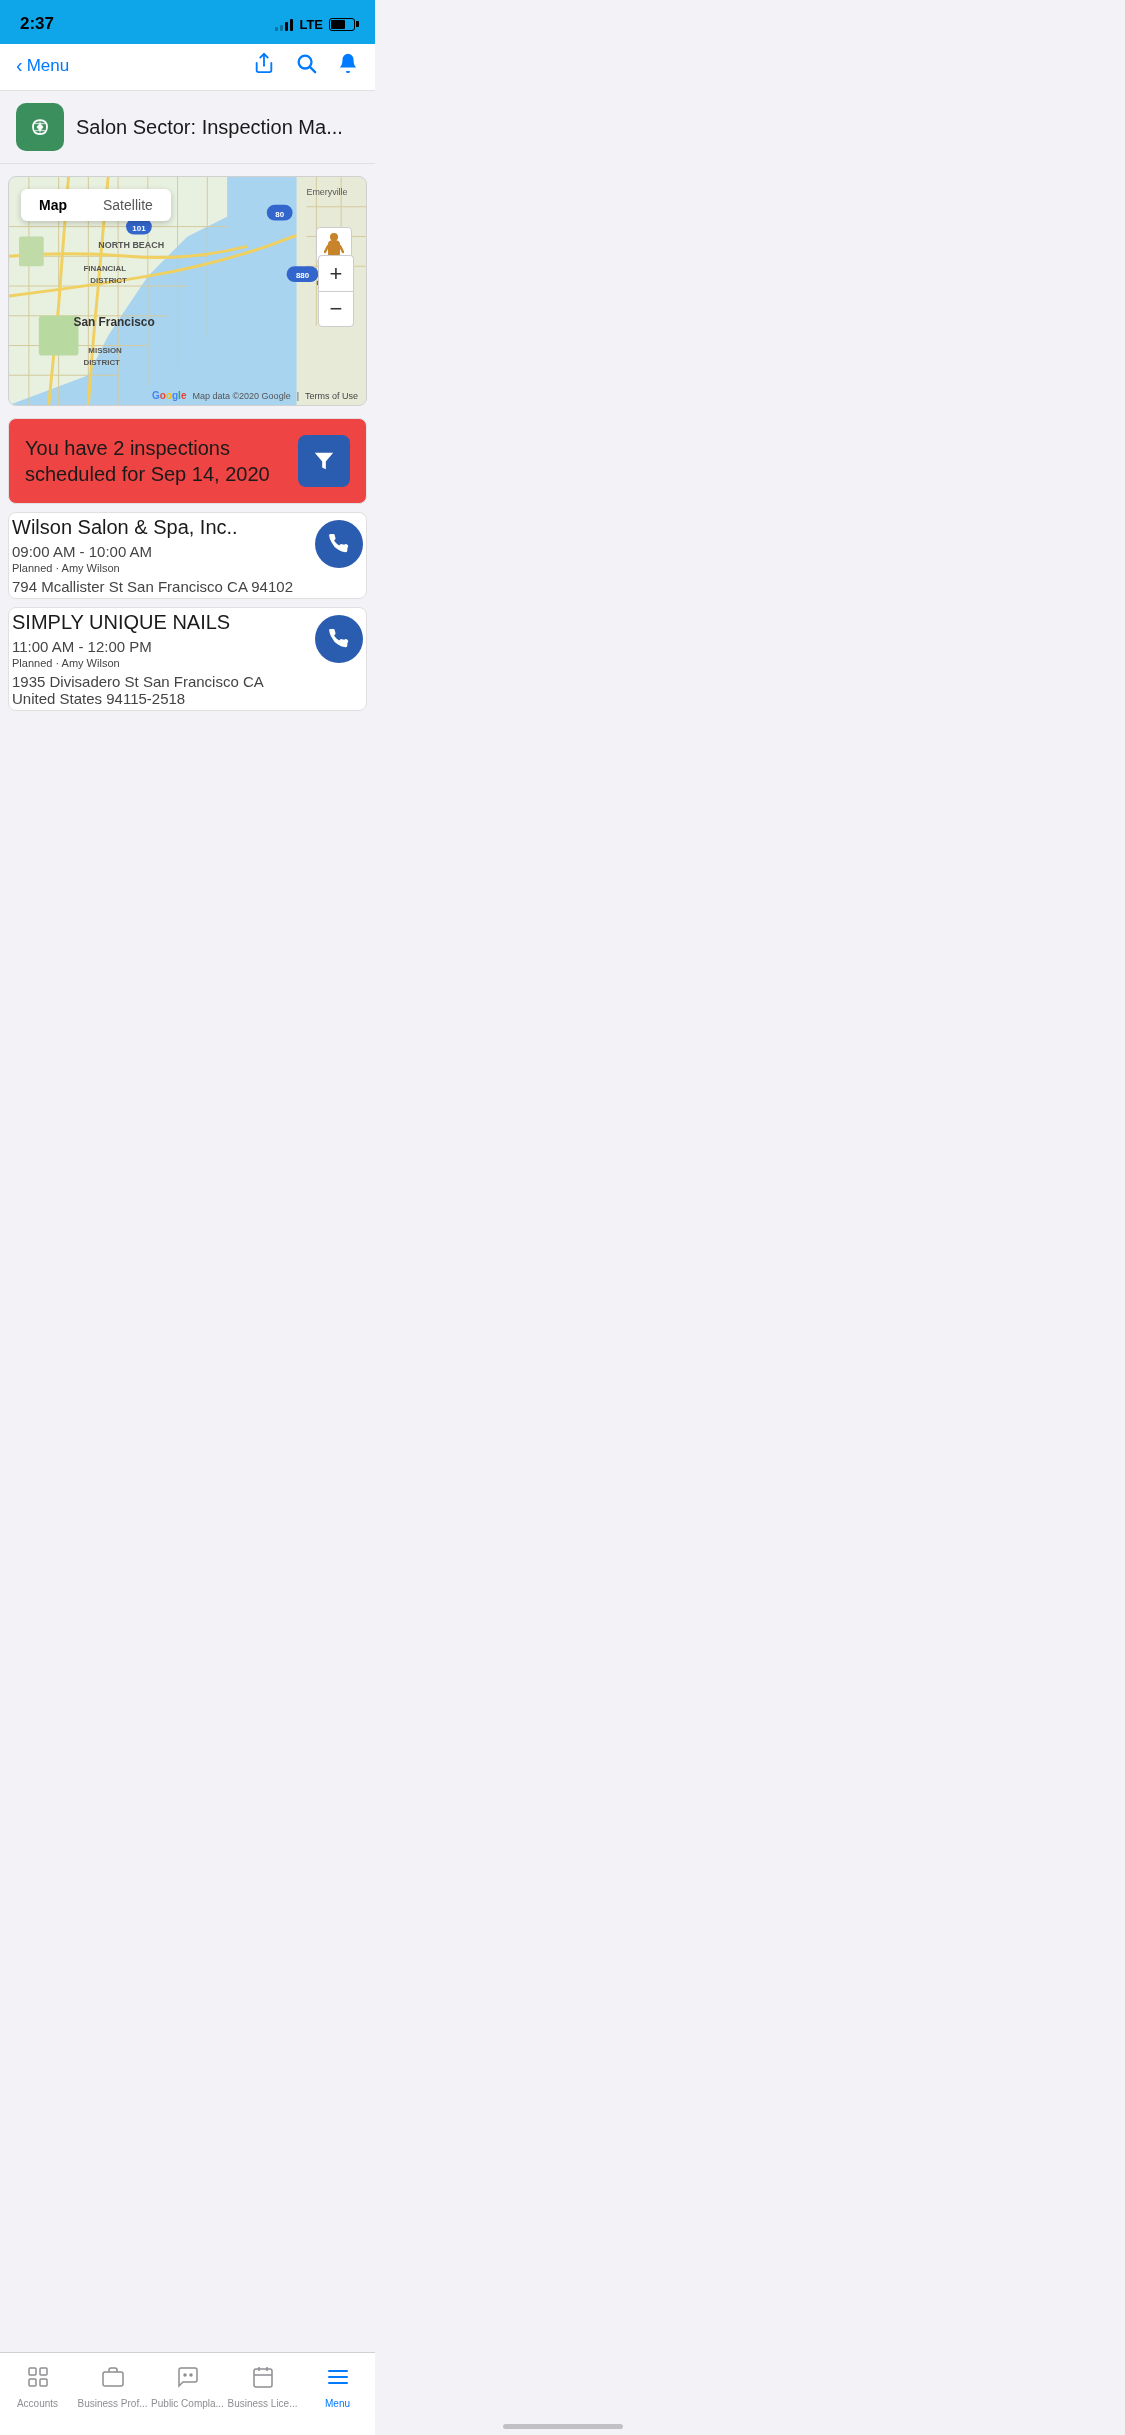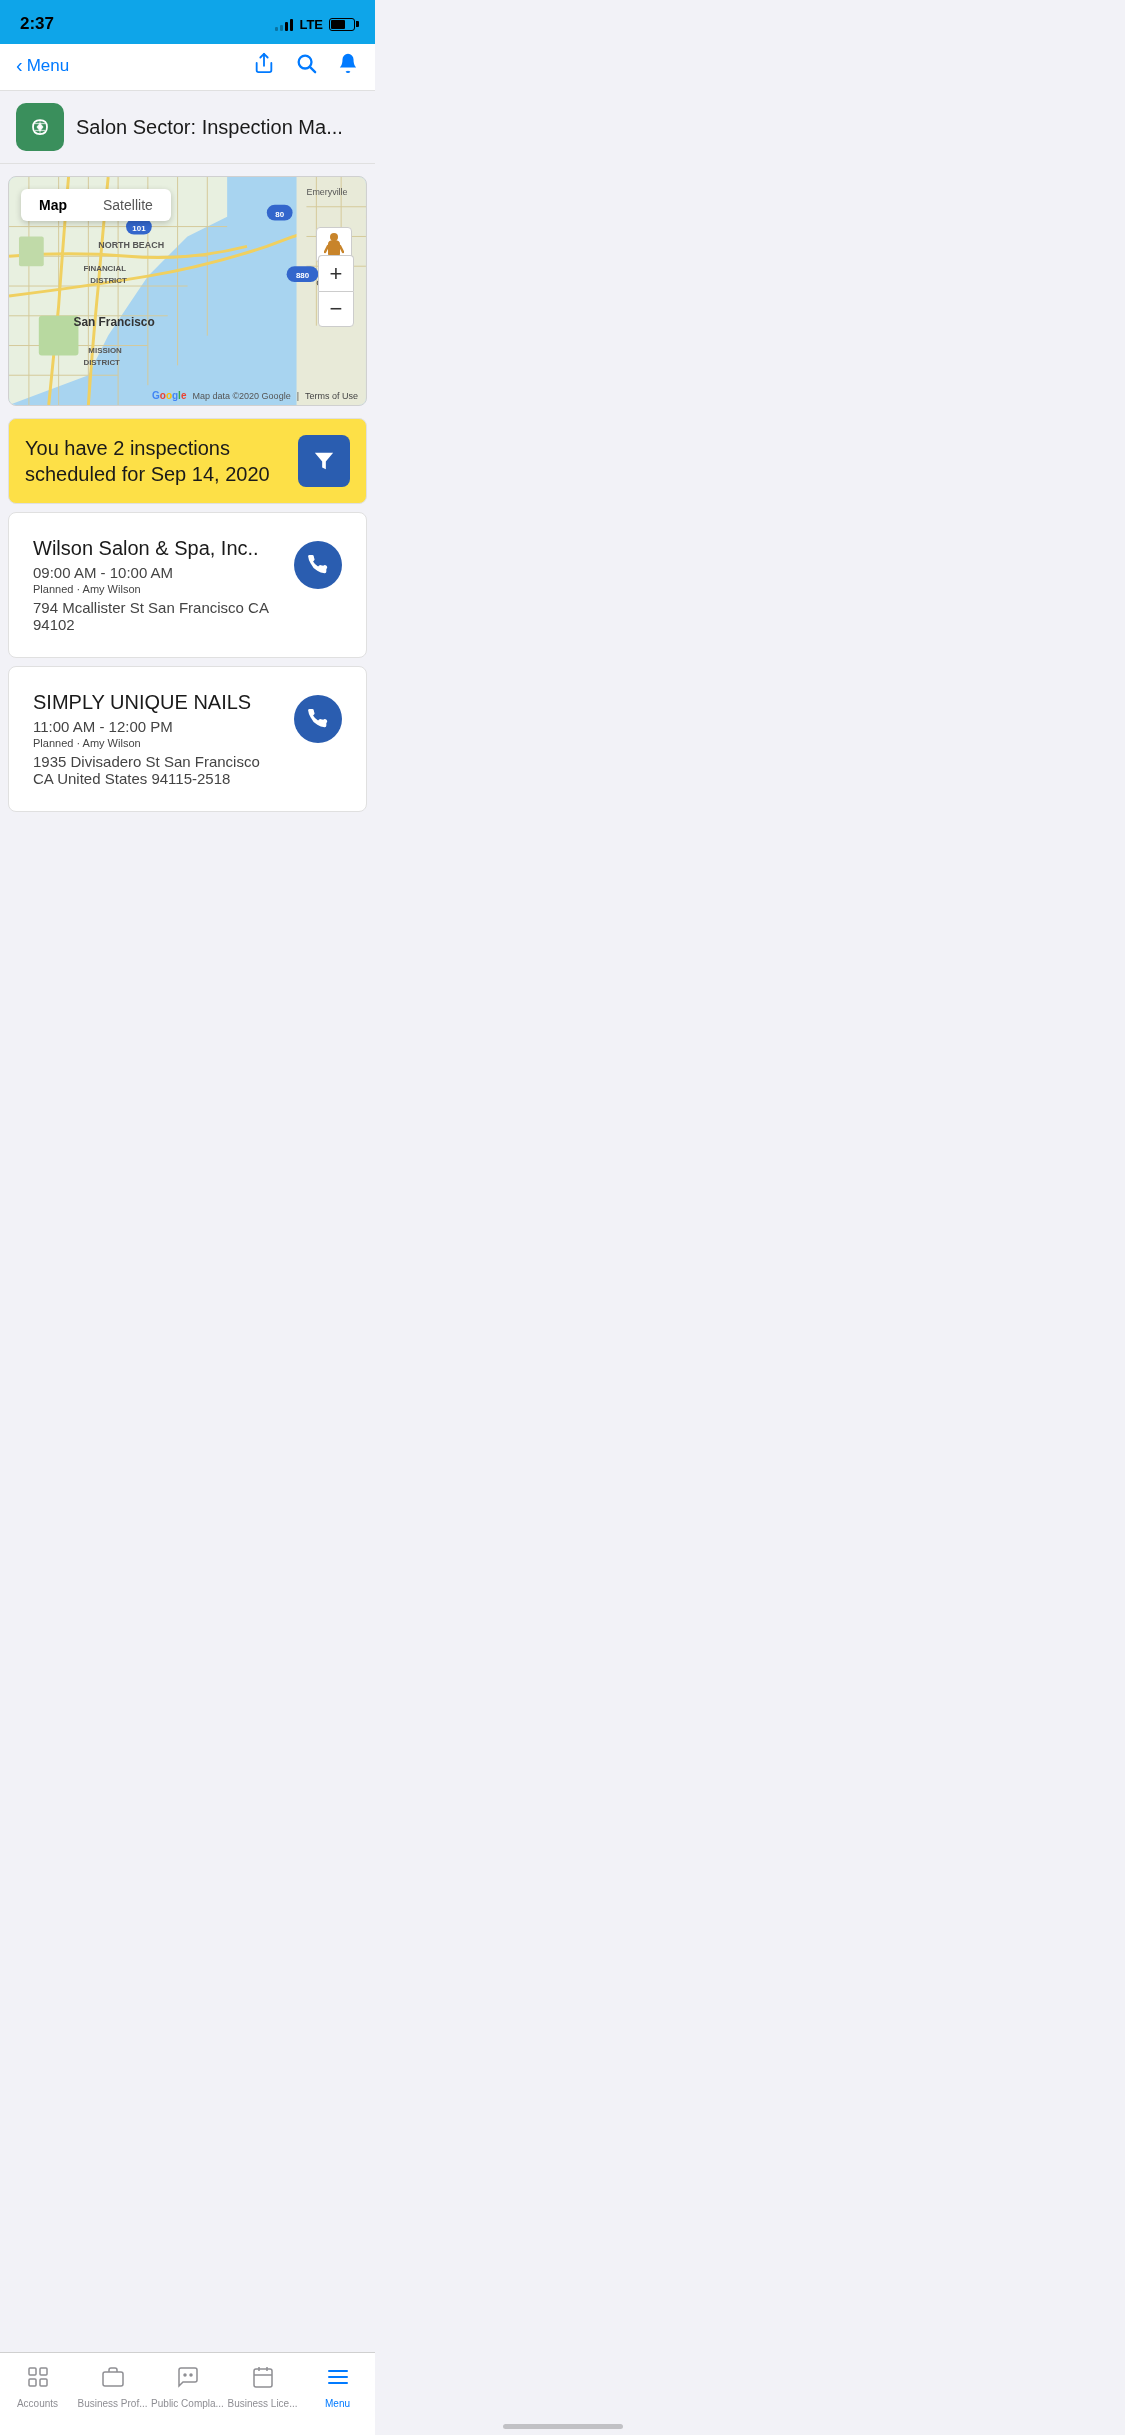--- a/index.html
+++ b/index.html
@@ -231,21 +231,21 @@
       padding: 0 8px;
       gap: 6px;
     }
     .map-attribution {
       font-size: 9px;
       color: #555;
     }
 
     
     .inspections-summary {
-      background: #fde047;
+      background: #ef4444;
       margin: 0 8px 8px 8px;
       border-radius: 8px;
       padding: 16px;
       display: flex;
       align-items: center;
       justify-content: space-between;
       border: 1px solid #e0e0e0;
     }
     .inspections-text {
       font-size: 20px;
@@ -264,21 +264,21 @@
       justify-content: center;
       cursor: pointer;
       flex-shrink: 0;
     }
 
     
     .inspection-card {
       background: #fff;
       margin: 0 8px 8px 8px;
       border-radius: 8px;
-      padding: 24px;
+      padding: 3px;
       display: flex;
       align-items: flex-start;
       justify-content: space-between;
       border: 1px solid #e0e0e0;
     }
     .card-info {
       flex: 1;
     }
     .card-name {
       font-size: 20px;

